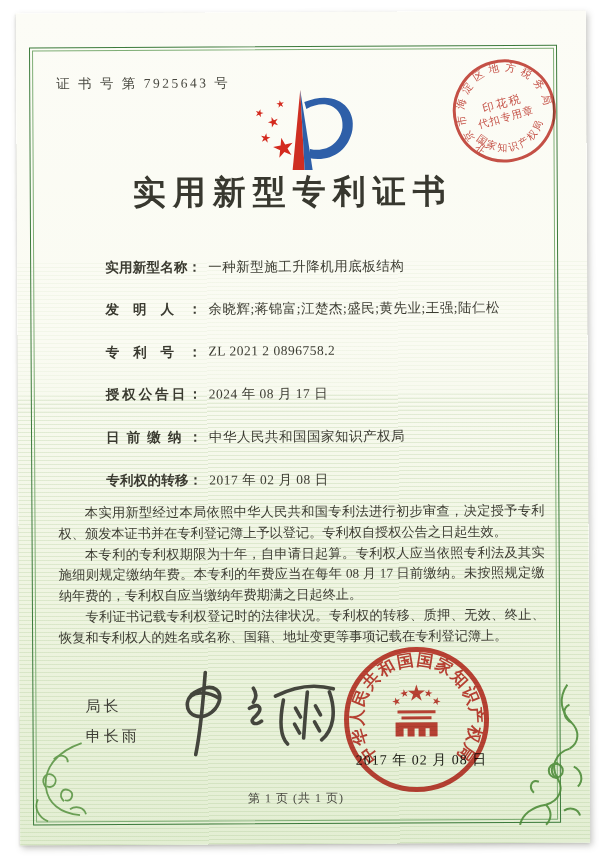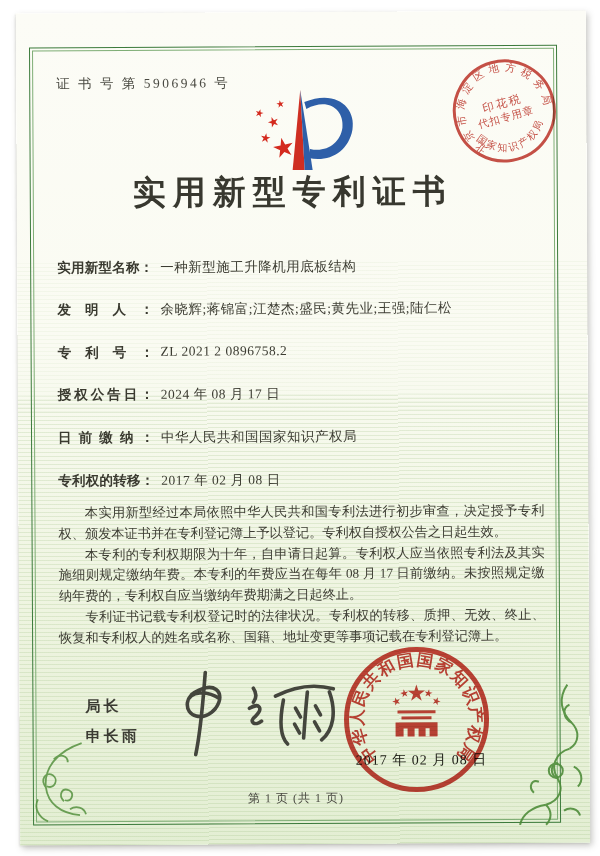--- a/index.html
+++ b/index.html
@@ -39,33 +39,33 @@
     font-size:33px;font-weight:bold;letter-spacing:7px;color:#38382f;
   }
   .logo{position:absolute;left:222px;top:74px;}
   .fieldrow{
     position:absolute;left:40px;width:500px;height:20px;
     font-size:13.5px;color:#3c3c32;white-space:nowrap;
   }
   .f-label{
     display:inline-block;width:96px;vertical-align:top;
     text-align:justify;text-align-last:justify;-moz-text-align-last:justify;
-    font-weight:600;color:#3a3a30;
+    font-weight:600;color:#3a3a30;margin-left:48px;
   }
   .f-value{margin-left:7px;letter-spacing:.5px;}
   .paras{
     position:absolute;left:40px;top:490px;width:486px;
     font-size:13.2px;line-height:20.8px;color:#3d3d33;
     text-align:justify;
   }
   .paras p{margin:0;text-indent:2em;}
   .signer{
     position:absolute;left:66px;top:678px;
     font-family:"Liberation Sans","DejaVu Sans",sans-serif;
-    font-size:15px;letter-spacing:3px;color:#3b3b33;line-height:30px;font-weight:bold;
+    font-size:15px;letter-spacing:3px;color:#3b3b33;line-height:30px;
   }
   .signature{position:absolute;left:142px;top:652px;}
   .seal{position:absolute;left:321px;top:632px;opacity:.93;mix-blend-mode:multiply;}
   .seal-date{
     position:absolute;left:336px;top:740px;width:170px;
     font-size:14px;letter-spacing:1px;color:#23231d;mix-blend-mode:multiply;
   }
   .tax-stamp{position:absolute;left:430px;top:42px;opacity:.88;mix-blend-mode:multiply;}
   .footer{
     position:absolute;left:13px;top:778px;width:526px;text-align:center;
@@ -76,21 +76,21 @@
   svg{display:block;}
 </style>
 </head>
 <body>
 
 <div class="paper">
   <div class="stripes2"></div>
   <div class="stripes"></div>
   <div class="frame"></div>
 
-  <div class="cert-no">证 书 号 第 5906946 号</div>
+  <div class="cert-no">证 书 号 第 7925643 号</div>
 
   <svg class="tax-stamp" width="116" height="116" viewBox="0 0 116 116">
     <g transform="rotate(-15 58 58)" fill="#c0392f">
       <circle cx="58" cy="58" r="50" fill="none" stroke="#c0392f" stroke-width="3"></circle>
       <defs>
         <path id="taxTop" d="M 32.3,88.6 A 40,40 0 1 1 83.7,88.6" fill="none"></path>
         <path id="taxBot" d="M 23.4,78 A 40,40 0 0 0 92.6,78" fill="none"></path>
       </defs>
       <text font-size="10.5" letter-spacing="5" font-family="'Liberation Serif',serif">
         <textPath href="#taxTop">北京市海淀区地方税务局</textPath>

